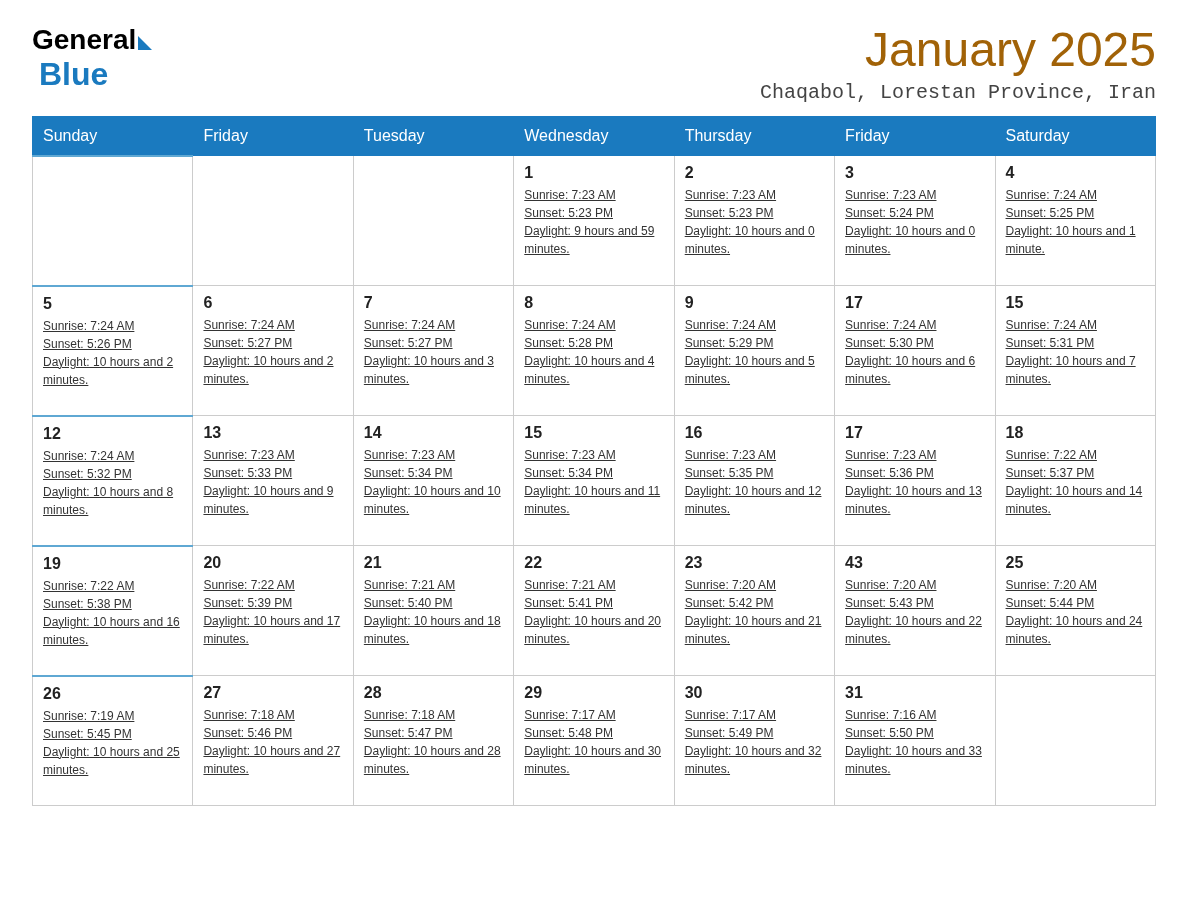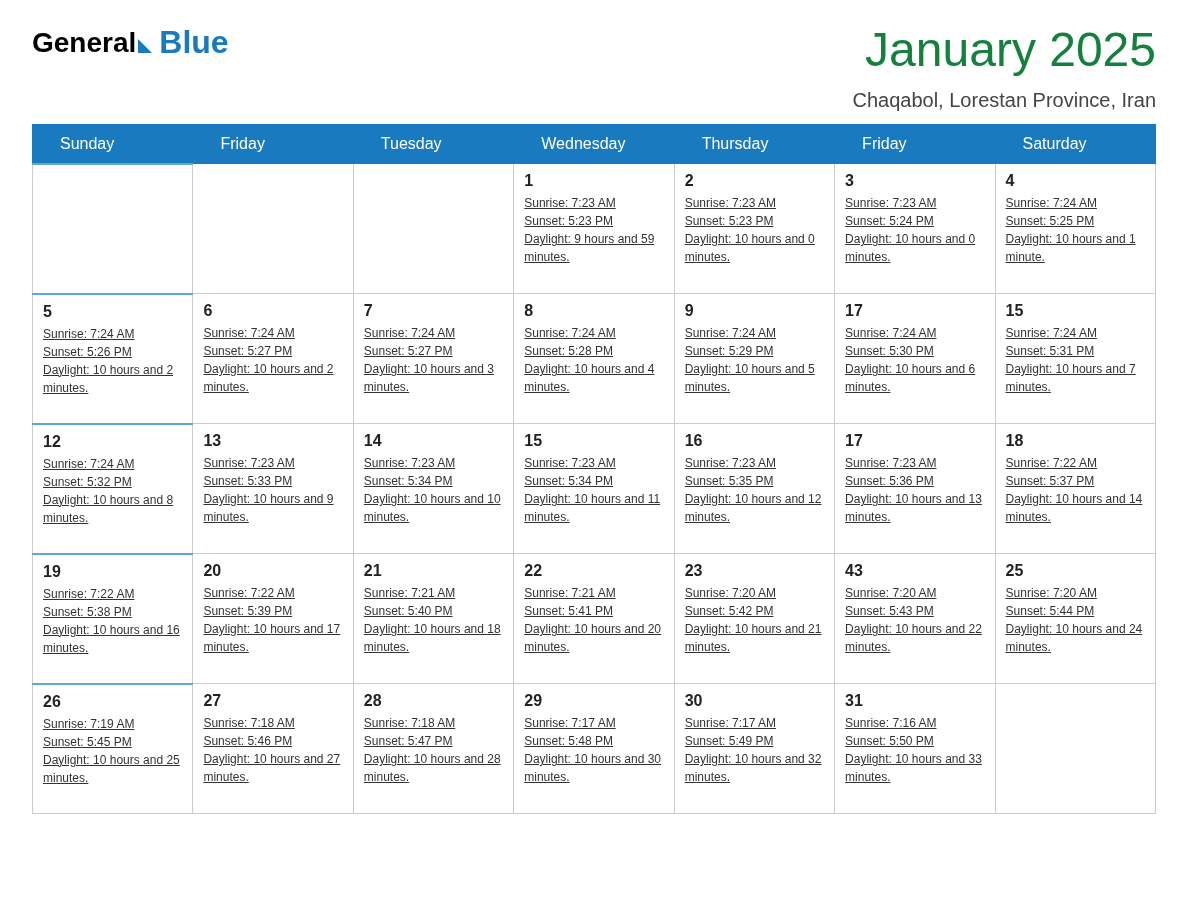--- a/index.html
+++ b/index.html
@@ -40,51 +40,52 @@
     }
     .logo-blue {
       font-size: 32px;
       font-weight: bold;
       color: #1a7abf;
       font-family: Arial, sans-serif;
       margin-left: 7px;
     }
     .logo-wrapper {
       display: flex;
-      flex-direction: row;
+      flex-direction: column;
     }
     .logo-top-line {
       display: flex;
       align-items: center;
     }
     .title-section {
       text-align: right;
     }
     .month-title {
       font-size: 48px;
       font-weight: normal;
-      color: #15803d;
+      color: #a16207;
       line-height: 1.1;
     }
     .subtitle {
       font-size: 20px;
       color: #444;
-      margin-top: 12px;
+      margin-top: 4px;
+      font-family: Liberation Mono, monospace;
     }
     .calendar {
       width: 100%;
       border-collapse: collapse;
       margin-top: 12px;
     }
     .calendar th {
       background-color: #1a7abf;
       color: #ffffff;
       font-size: 16px;
       font-weight: normal;
-      padding: 10px 27px;
+      padding: 10px 10px;
       text-align: left;
       border: 1px solid #1a7abf;
     }
     .calendar td {
       border: 1px solid #cccccc;
       vertical-align: top;
       padding: 8px 10px;
       width: 14.28%;
       min-height: 110px;
       height: 130px;

